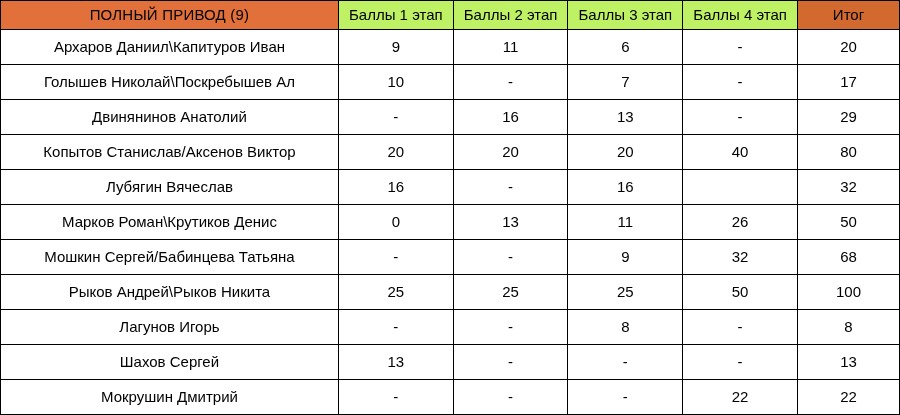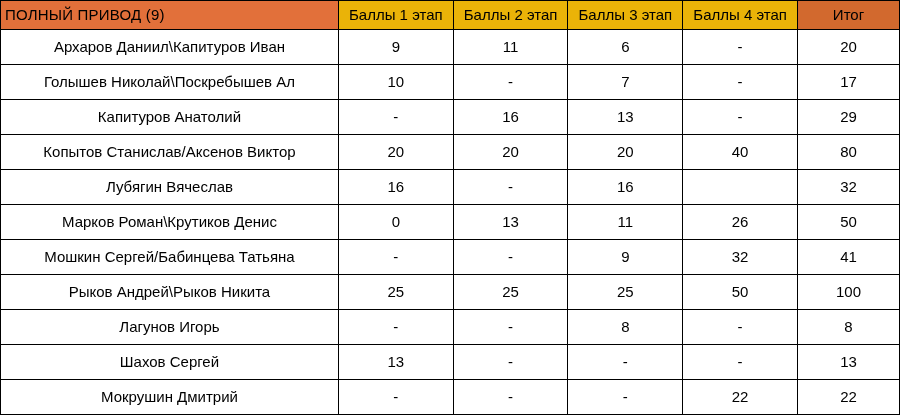--- a/index.html
+++ b/index.html
@@ -32,27 +32,27 @@
     line-height: 1.1;
     white-space: nowrap;
     overflow: hidden;
   }
   thead th {
     font-weight: normal;
     height: 28px;
   }
   th.h-title {
     background: #e2703a;
-    text-align: left;
+    text-align: center;
     padding-left: 6px;
     letter-spacing: 0.2px;
     margin-left: 40px;
   }
   th.h-stage {
-    background: #eab308;
+    background: #bef264;
     text-align: center;
   }
   th.h-total {
     background: #d2692e;
     text-align: center;
   }
   tbody td {
     height: 27px;
     background: #ffffff;
   }
@@ -97,21 +97,21 @@
     </tr>
     <tr>
       <td class="name">Голышев Николай\Поскребышев Ал</td>
       <td class="num">10</td>
       <td class="num">-</td>
       <td class="num">7</td>
       <td class="num">-</td>
       <td class="num">17</td>
     </tr>
     <tr>
-      <td class="name">Капитуров Анатолий</td>
+      <td class="name">Двинянинов Анатолий</td>
       <td class="num">-</td>
       <td class="num">16</td>
       <td class="num">13</td>
       <td class="num">-</td>
       <td class="num">29</td>
     </tr>
     <tr>
       <td class="name">Копытов Станислав/Аксенов Виктор</td>
       <td class="num">20</td>
       <td class="num">20</td>
@@ -134,21 +134,21 @@
       <td class="num">11</td>
       <td class="num">26</td>
       <td class="num">50</td>
     </tr>
     <tr>
       <td class="name">Мошкин Сергей/Бабинцева Татьяна</td>
       <td class="num">-</td>
       <td class="num">-</td>
       <td class="num">9</td>
       <td class="num">32</td>
-      <td class="num">41</td>
+      <td class="num">68</td>
     </tr>
     <tr>
       <td class="name">Рыков Андрей\Рыков Никита</td>
       <td class="num">25</td>
       <td class="num">25</td>
       <td class="num">25</td>
       <td class="num">50</td>
       <td class="num">100</td>
     </tr>
     <tr>

